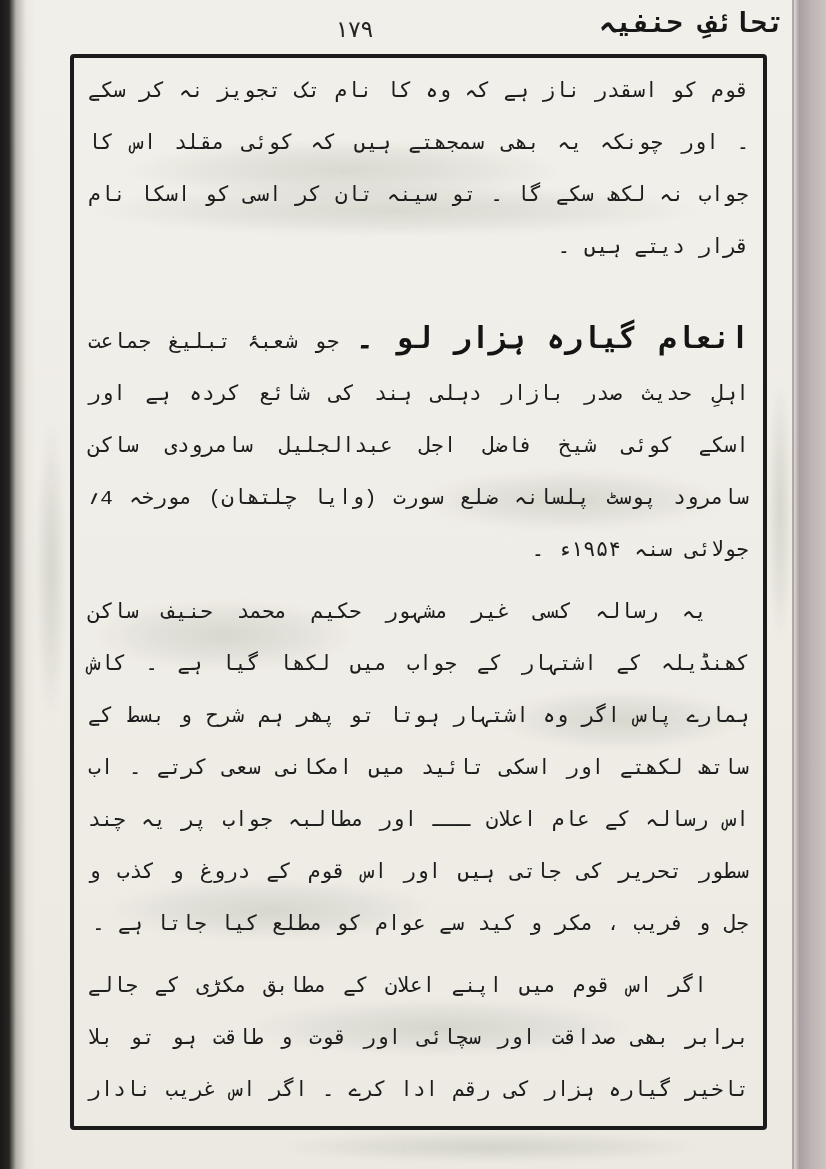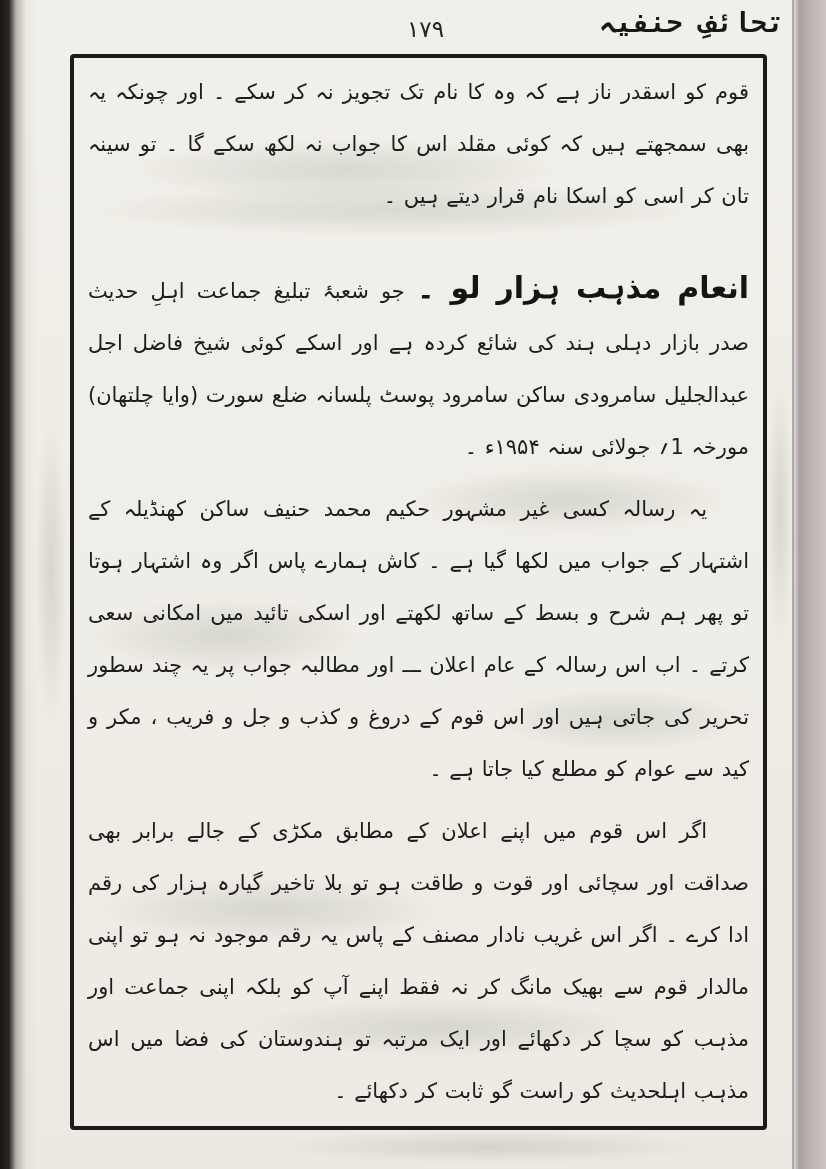--- a/index.html
+++ b/index.html
@@ -61,41 +61,42 @@
     direction: rtl;
     font-size: 28px;
     font-weight: bold;
     letter-spacing: 0.5px;
     color: #171717;
     font-family: Liberation Mono, monospace;
   }
   .page-number {
     position: absolute;
     top: 16px;
-    left: 344px;
+    left: 336px;
     width: 100px;
-    text-align: right;
+    text-align: left;
     font-size: 23px;
     color: #252525;
   }
 
   
   .text-frame {
     position: absolute;
     left: 70px;
     top: 54px;
     width: 697px;
     height: 1076px;
     box-sizing: border-box;
     border: 4px solid #1b1b1b;
     border-radius: 4px;
     padding: 8px 14px 6px 14px;
     direction: rtl;
     overflow: hidden;
     background: rgba(255,255,255,0.06);
+    font-family: Liberation Mono, monospace;
   }
 
   .urdu {
     font-size: 21px;
     line-height: 52px;
     text-align: justify;
     text-align-last: right;
     color: #1d1d1d;
     word-spacing: 1px;
   }
@@ -147,22 +148,22 @@
 <div class="scan-edge-seam"></div>
 
 <div class="book-title">تحائفِ حنفیہ</div>
 <div class="page-number">۱۷۹</div>
 
 <div class="text-frame">
 
   <div class="urdu intro-paragraph">قوم کو اسقدر ناز ہے کہ وہ کا نام تک تجویز نہ کر سکے ۔ اور چونکہ یہ بھی سمجھتے ہیں کہ کوئی مقلد اس کا جواب نہ لکھ سکے گا ۔ تو سینہ تان کر اسی کو اسکا نام قرار دیتے ہیں ۔</div>
 
   <div class="urdu body-paragraph">
-    <span class="section-heading">انعام مذہب ہزار لو ۔</span>
-    <span>جو شعبۂ تبلیغ جماعت اہلِ حدیث صدر بازار دہلی ہند کی شائع کردہ ہے اور اسکے کوئی شیخ فاضل اجل عبدالجلیل سامرودی ساکن سامرود پوسٹ پلسانہ ضلع سورت (وایا چلتھان) مورخہ 1؍ جولائی سنہ ۱۹۵۴ء ۔</span>
+    <span class="section-heading">انعام گیارہ ہزار لو ۔</span>
+    <span>جو شعبۂ تبلیغ جماعت اہلِ حدیث صدر بازار دہلی ہند کی شائع کردہ ہے اور اسکے کوئی شیخ فاضل اجل عبدالجلیل سامرودی ساکن سامرود پوسٹ پلسانہ ضلع سورت (وایا چلتھان) مورخہ 4؍ جولائی سنہ ۱۹۵۴ء ۔</span>
   </div>
 
   <div class="urdu body-paragraph indented">یہ رسالہ کسی غیر مشہور حکیم محمد حنیف ساکن کھنڈیلہ کے اشتہار کے جواب میں لکھا گیا ہے ۔ کاش ہمارے پاس اگر وہ اشتہار ہوتا تو پھر ہم شرح و بسط کے ساتھ لکھتے اور اسکی تائید میں امکانی سعی کرتے ۔ اب اس رسالہ کے عام اعلان ـــ اور مطالبہ جواب پر یہ چند سطور تحریر کی جاتی ہیں اور اس قوم کے دروغ و کذب و جل و فریب ، مکر و کید سے عوام کو مطلع کیا جاتا ہے ۔</div>
 
   <div class="urdu body-paragraph indented">اگر اس قوم میں اپنے اعلان کے مطابق مکڑی کے جالے برابر بھی صداقت اور سچائی اور قوت و طاقت ہو تو بلا تاخیر گیارہ ہزار کی رقم ادا کرے ۔ اگر اس غریب نادار مصنف کے پاس یہ رقم موجود نہ ہو تو اپنی مالدار قوم سے بھیک مانگ کر نہ فقط اپنے آپ کو بلکہ اپنی جماعت اور مذہب کو سچا کر دکھائے اور ایک مرتبہ تو ہندوستان کی فضا میں اس مذہب اہلحدیث کو راست گو ثابت کر دکھائے ۔</div>
 
   <div class="urdu body-paragraph indented">مگر ہم جانتے ہیں کہ ہماری یہ امید پوری نہ ہوگی ۔ اور اس قوم میں اتنی حیا و غیرت پیدا ہونی مشکل ہے اور مصنف میں سچائی اور صداقت کا کوئی شائبہ تک نہیں ہے جب ان جھوٹوں کے مذہب میں خدا بھی جھوٹ بول سکتا ہے تو جھوٹے مذہب</div>
 
 </div>
 

